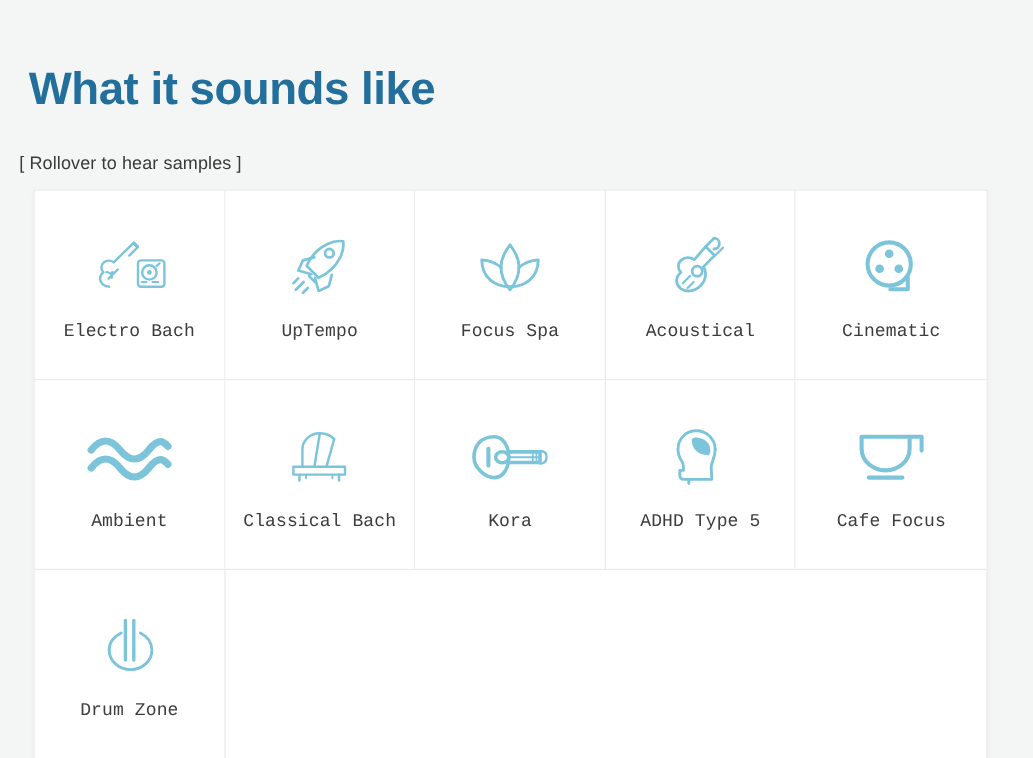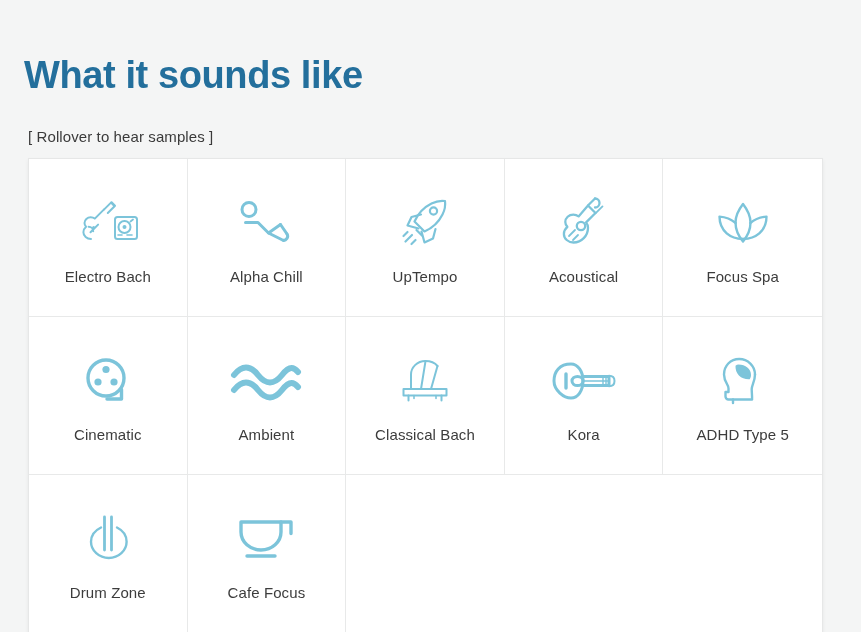--- a/index.html
+++ b/index.html
@@ -14,21 +14,21 @@
 
   .page-title{
     position:absolute;left:24px;top:10px;
     font-size:38px;font-weight:bold;
     letter-spacing:-0.4px;
     color:#236f9c;
     line-height:1.15;
     white-space:nowrap;
   }
   .page-subtitle{
-    position:absolute;left:28px;top:84px;
+    position:absolute;left:16px;top:84px;
     font-size:15px;color:#3a3a3a;
     letter-spacing:0.1px;
     white-space:nowrap;
   }
 
   .sound-grid{
     position:absolute;left:28px;top:114px;
     width:795px;
     background:#ffffff;
     border:1px solid #e6e7e7;
@@ -58,20 +58,21 @@
     margin-bottom:12px;
   }
   .icon-wrap svg{display:block;overflow:visible;}
   .cell-label{
     font-size:15px;
     color:#3c3c3c;
     letter-spacing:0.1px;
     text-align:center;
     line-height:1.2;
     white-space:nowrap;
+    font-family:Liberation Mono, monospace;
   }
 </style>
 </head>
 <body>
 
 <div id="page">
 
   <div class="page-title">What it sounds like</div>
   <div class="page-subtitle">[ Rollover to hear samples ]</div>
 
@@ -90,67 +91,56 @@
       <circle cx="47.5" cy="28" r="2" fill="#7cc4da" stroke="none"></circle>
       <path d="M53.5 22.5 56 20.5" stroke-width="1.8"></path>
       <path d="M41 36h4" stroke-width="1.6"></path>
       <path d="M50 36h5" stroke-width="1.6"></path>
     </svg>
         </div>
         <div class="cell-label">Electro Bach</div>
       </div>
       <div class="sound-cell">
         <div class="icon-wrap">
-    <svg width="58" height="46" viewBox="0 0 58 46" fill="none" stroke="#7cc4da" stroke-width="3" stroke-linecap="round" stroke-linejoin="round">
-      <circle cx="12" cy="9.5" r="7"></circle>
-      <path d="M8.5 22.5h12.5L31.5 33l12-8.5"></path>
-      <path d="M43.5 24.5 50 34"></path>
-      <path d="M50 34c2 3-1 7.5-4.5 6L31.5 33"></path>
-    </svg>
-        </div>
-        <div class="cell-label">Alpha Chill</div>
-      </div>
-      <div class="sound-cell">
-        <div class="icon-wrap">
     <svg width="54" height="50" viewBox="0 0 54 50" fill="none" stroke="#7cc4da" stroke-width="2.2" stroke-linecap="round" stroke-linejoin="round">
       <path d="M20.5 30.5 9.5 27.5l4-8.5 9.5-2.5"></path>
       <path d="M23.5 33.5 26.5 44.5l8.5-4 2.5-9.5"></path>
       <path d="M16.5 23.5c3.5-8 10-14.5 17-18 5-2.5 10-3 13.5-2.5.5 3.5 0 8.5-2.5 13.5-3.5 7-10 13.5-18 17l-4.5-4.5z"></path>
       <path d="m18.5 32 5.5 5.5"></path>
       <circle cx="35.5" cy="13" r="3.6"></circle>
       <path d="m14 37-6.5 6.5"></path>
       <path d="m9.5 34-4 4"></path>
       <path d="m17.5 42-4 4"></path>
     </svg>
         </div>
         <div class="cell-label">UpTempo</div>
       </div>
       <div class="sound-cell">
         <div class="icon-wrap">
+    <svg width="70" height="44" viewBox="0 0 70 44" fill="none" stroke="#7cc4da" stroke-width="2.4" stroke-linecap="round" stroke-linejoin="round">
+      <path d="M35 3c5 6.5 7.5 12.5 7.5 18.5S40 34.5 35 40.5C30 34.5 27.5 27.5 27.5 21.5S30 9.5 35 3z"></path>
+      <path d="M27.7 22c-4-3.4-9.6-6-16.2-6.4 0 6 2.2 12.4 7.2 16.8 4.6 4 10.5 5.5 16.3 5.6"></path>
+      <path d="M42.3 22c4-3.4 9.6-6 16.2-6.4 0 6-2.2 12.4-7.2 16.8-4.6 4-10.5 5.5-16.3 5.6"></path>
+    </svg>
+        </div>
+        <div class="cell-label">Focus Spa</div>
+      </div>
+      <div class="sound-cell">
+        <div class="icon-wrap">
     <svg width="54" height="50" viewBox="0 0 54 50" fill="none" stroke="#7cc4da" stroke-width="2.3" stroke-linecap="round" stroke-linejoin="round">
       <path d="M16.5 44.5c-5.3 0-9.6-3.8-9.6-8.6 0-3 1.7-5.4 3.5-7-1.3-1.3-2.1-3-2.1-4.9 0-4.1 3.6-7.4 8-7.4 2 0 3.9.7 5.3 1.8L31 7.5l7.5 7.5-9.4 9.4c1.2 1.5 1.9 3.3 1.9 5.3 0 8.2-6.5 14.8-14.5 14.8z"></path>
       <path d="M31.2 7.3 38 .5"></path>
       <path d="M38 .5c2.5 0 4.5 2 4.5 4.5S40.5 9.5 38 9.5"></path>
       <path d="M38.7 15.2 45.5 8.4" stroke-width="1.8"></path>
       <circle cx="24" cy="28" r="4.2"></circle>
       <path d="m12 38 6-6" stroke-width="1.8"></path>
       <path d="m16 42 5-5" stroke-width="1.8"></path>
     </svg>
         </div>
         <div class="cell-label">Acoustical</div>
-      </div>
-      <div class="sound-cell">
-        <div class="icon-wrap">
-    <svg width="70" height="44" viewBox="0 0 70 44" fill="none" stroke="#7cc4da" stroke-width="2.4" stroke-linecap="round" stroke-linejoin="round">
-      <path d="M35 3c5 6.5 7.5 12.5 7.5 18.5S40 34.5 35 40.5C30 34.5 27.5 27.5 27.5 21.5S30 9.5 35 3z"></path>
-      <path d="M27.7 22c-4-3.4-9.6-6-16.2-6.4 0 6 2.2 12.4 7.2 16.8 4.6 4 10.5 5.5 16.3 5.6"></path>
-      <path d="M42.3 22c4-3.4 9.6-6 16.2-6.4 0 6-2.2 12.4-7.2 16.8-4.6 4-10.5 5.5-16.3 5.6"></path>
-    </svg>
-        </div>
-        <div class="cell-label">Focus Spa</div>
       </div>
       <div class="sound-cell">
         <div class="icon-wrap">
     <svg width="50" height="50" viewBox="0 0 50 50" fill="none" stroke="#7cc4da" stroke-width="3.4" stroke-linecap="round" stroke-linejoin="round">
       <circle cx="23" cy="22" r="18"></circle>
       <circle cx="23" cy="13.5" r="3.6" fill="#7cc4da" stroke="none"></circle>
       <circle cx="15" cy="26" r="3.6" fill="#7cc4da" stroke="none"></circle>
       <circle cx="31" cy="26" r="3.6" fill="#7cc4da" stroke="none"></circle>
       <path d="M38.5 33.5v9.5H24"></path>
     </svg>
@@ -202,33 +192,33 @@
       <path d="M36 18.5C36 9.9 28.9 3 20.2 3 11.4 3 5 9.9 5 18.5c0 4.6 1.6 7.6 3.4 10.3.9 1.3 1.1 2.3 1.1 3.6V36H6.5v4.5c0 1.6 1.3 3 3 3h4.5V47"></path>
       <path d="M36 18.5c0 6.5-3.3 11-3.3 14.6 0 3 .4 6 .4 9.4"></path>
       <path d="M14 43.5h19"></path>
       <path d="M19.5 8.5c7 0 12.5 4.5 12.5 10.5 0 1.6-.5 3-1.3 4.3-4 .3-8-1-10.8-3.8-2.5-2.5-3.6-6.3-3.4-9.7.9-.8 1.9-1.3 3-1.3z" fill="#7cc4da" stroke="none"></path>
     </svg>
         </div>
         <div class="cell-label">ADHD Type 5</div>
       </div>
       <div class="sound-cell">
         <div class="icon-wrap">
+    <svg width="62" height="46" viewBox="0 0 62 46" fill="none" stroke="#7cc4da" stroke-width="3.4" stroke-linecap="round" stroke-linejoin="round">
+      <path d="M6 6h40v10c0 10-9 18-20 18S6 26 6 16V6z"></path>
+      <path d="M46 6h10v11.5"></path>
+      <path d="M12 40h28"></path>
+    </svg>
+        </div>
+        <div class="cell-label">Cafe Focus</div>
+      </div>
+      <div class="sound-cell">
+        <div class="icon-wrap">
     <svg width="46" height="50" viewBox="0 0 46 50" fill="none" stroke="#7cc4da" stroke-width="2.4" stroke-linecap="round" stroke-linejoin="round">
       <path d="M16 13.5C10 16.4 6 21.7 6 27.8 6 36.7 14 44 23.8 44s17.8-7.3 17.8-16.2c0-6.1-3.8-11.4-9.6-14.3"></path>
       <path d="M19.5 3v33" stroke-width="2.8"></path>
       <path d="M26.5 3v33" stroke-width="2.8"></path>
     </svg>
         </div>
         <div class="cell-label">Drum Zone</div>
       </div>
-      <div class="sound-cell">
-        <div class="icon-wrap">
-    <svg width="62" height="46" viewBox="0 0 62 46" fill="none" stroke="#7cc4da" stroke-width="3.4" stroke-linecap="round" stroke-linejoin="round">
-      <path d="M6 6h40v10c0 10-9 18-20 18S6 26 6 16V6z"></path>
-      <path d="M46 6h10v11.5"></path>
-      <path d="M12 40h28"></path>
-    </svg>
-        </div>
-        <div class="cell-label">Cafe Focus</div>
-      </div>
     </div>
 
 </div>
 
 </body></html>

